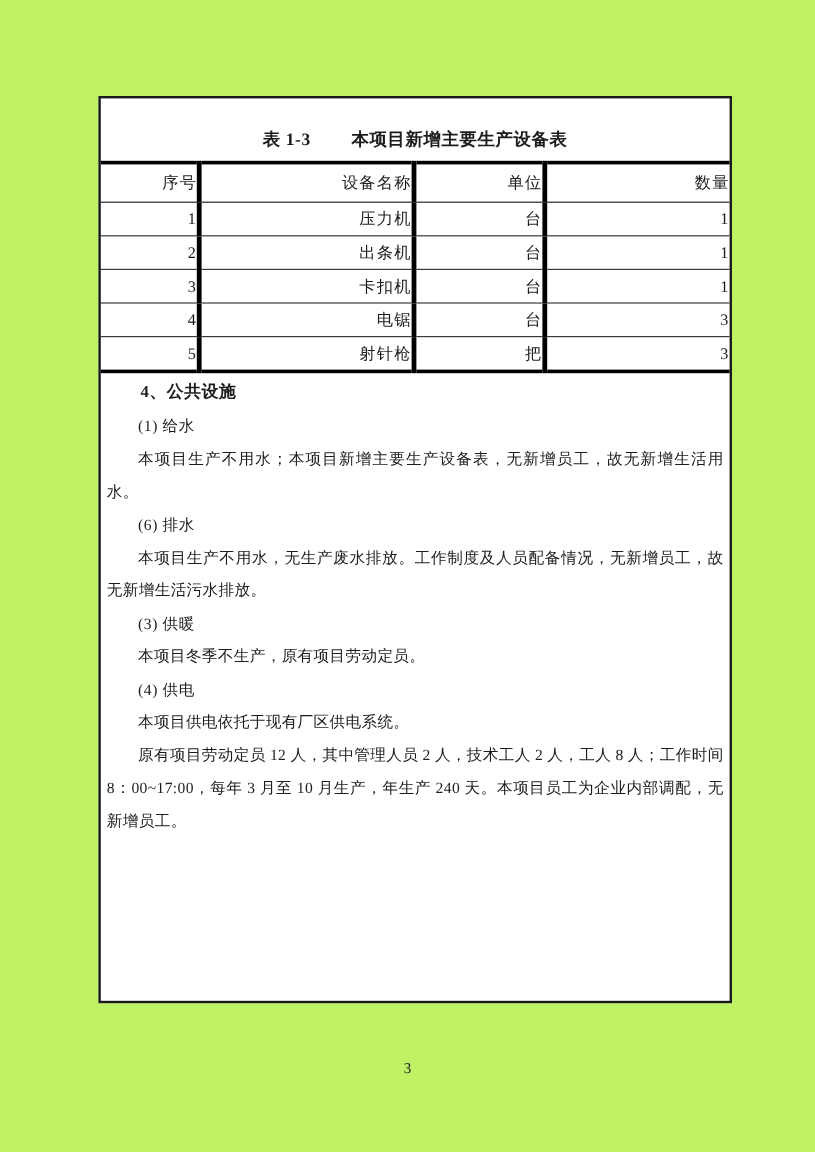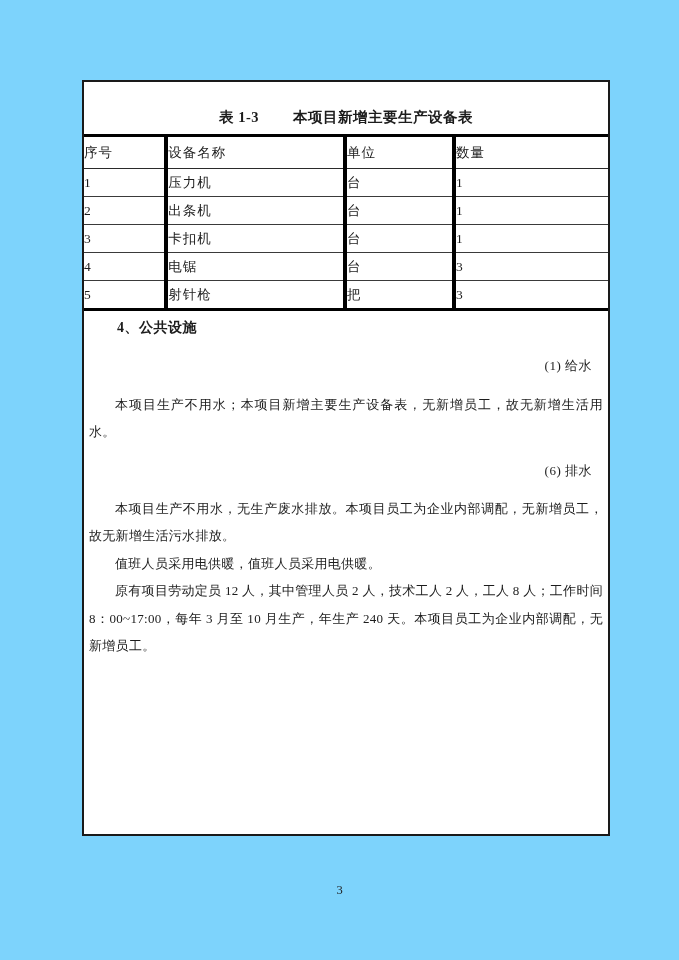--- a/index.html
+++ b/index.html
@@ -6,21 +6,21 @@
     margin: 0;
     padding: 0;
     background: #ffffff;
     font-family: "Liberation Serif", "DejaVu Serif", serif;
     color: #1c1c1c;
   }
   .page {
     position: relative;
     width: 679px;
     height: 960px;
-    background: #7dd3fc;
+    background: #bef264;
     overflow: hidden;
   }
   .content-frame {
     position: absolute;
     left: 82px;
     top: 80px;
     width: 528px;
     height: 756px;
     border: 2px solid #1a1a1a;
     box-sizing: border-box;
@@ -43,21 +43,21 @@
     width: 100%;
     border-collapse: collapse;
     table-layout: fixed;
     border-top: 3px solid #000;
     border-bottom: 3px solid #000;
     font-size: 13.5px;
     margin-top: 2px;
   }
   table.equip-table th,
   table.equip-table td {
-    text-align: left;
+    text-align: right;
     vertical-align: middle;
     font-weight: normal;
     padding: 0;
     letter-spacing: 1px;
     margin-left: 28px;
   }
   table.equip-table thead th {
     height: 31px;
     border-bottom: 1.5px solid #2a2a2a;
   }
@@ -81,23 +81,22 @@
     font-weight: bold;
     font-size: 14px;
     text-indent: 2em;
     line-height: 27.4px;
     margin: 0;
     letter-spacing: 0.5px;
   }
   .text-body .sub {
     text-indent: 2em;
     line-height: 27.4px;
-    margin: 11px;
+    margin: 0;
     letter-spacing: 0.5px;
-    text-align: right;
   }
   .text-body .para {
     text-indent: 2em;
     line-height: 27.4px;
     margin: 0;
     text-align: justify;
     letter-spacing: 0.3px;
   }
   .page-number {
     position: absolute;
@@ -166,21 +165,24 @@
           <td>3</td>
         </tr>
       </tbody>
     </table>
 
     <div class="text-body">
       <p class="heading">4、公共设施</p>
       <p class="sub">(1) 给水</p>
       <p class="para">本项目生产不用水；本项目新增主要生产设备表，无新增员工，故无新增生活用水。</p>
       <p class="sub">(6) 排水</p>
-      <p class="para">本项目生产不用水，无生产废水排放。本项目员工为企业内部调配，无新增员工，故无新增生活污水排放。</p>
-      <p class="para">值班人员采用电供暖，值班人员采用电供暖。</p>
+      <p class="para">本项目生产不用水，无生产废水排放。工作制度及人员配备情况，无新增员工，故无新增生活污水排放。</p>
+      <p class="sub">(3) 供暖</p>
+      <p class="para">本项目冬季不生产，原有项目劳动定员。</p>
+      <p class="sub">(4) 供电</p>
+      <p class="para">本项目供电依托于现有厂区供电系统。</p>
       <p class="para">原有项目劳动定员 12 人，其中管理人员 2 人，技术工人 2 人，工人 8 人；工作时间 8：00~17:00，每年 3 月至 10 月生产，年生产 240 天。本项目员工为企业内部调配，无新增员工。</p>
     </div>
 
   </div>
 
   <div class="page-number">3</div>
 </div>
 
 </body></html>

